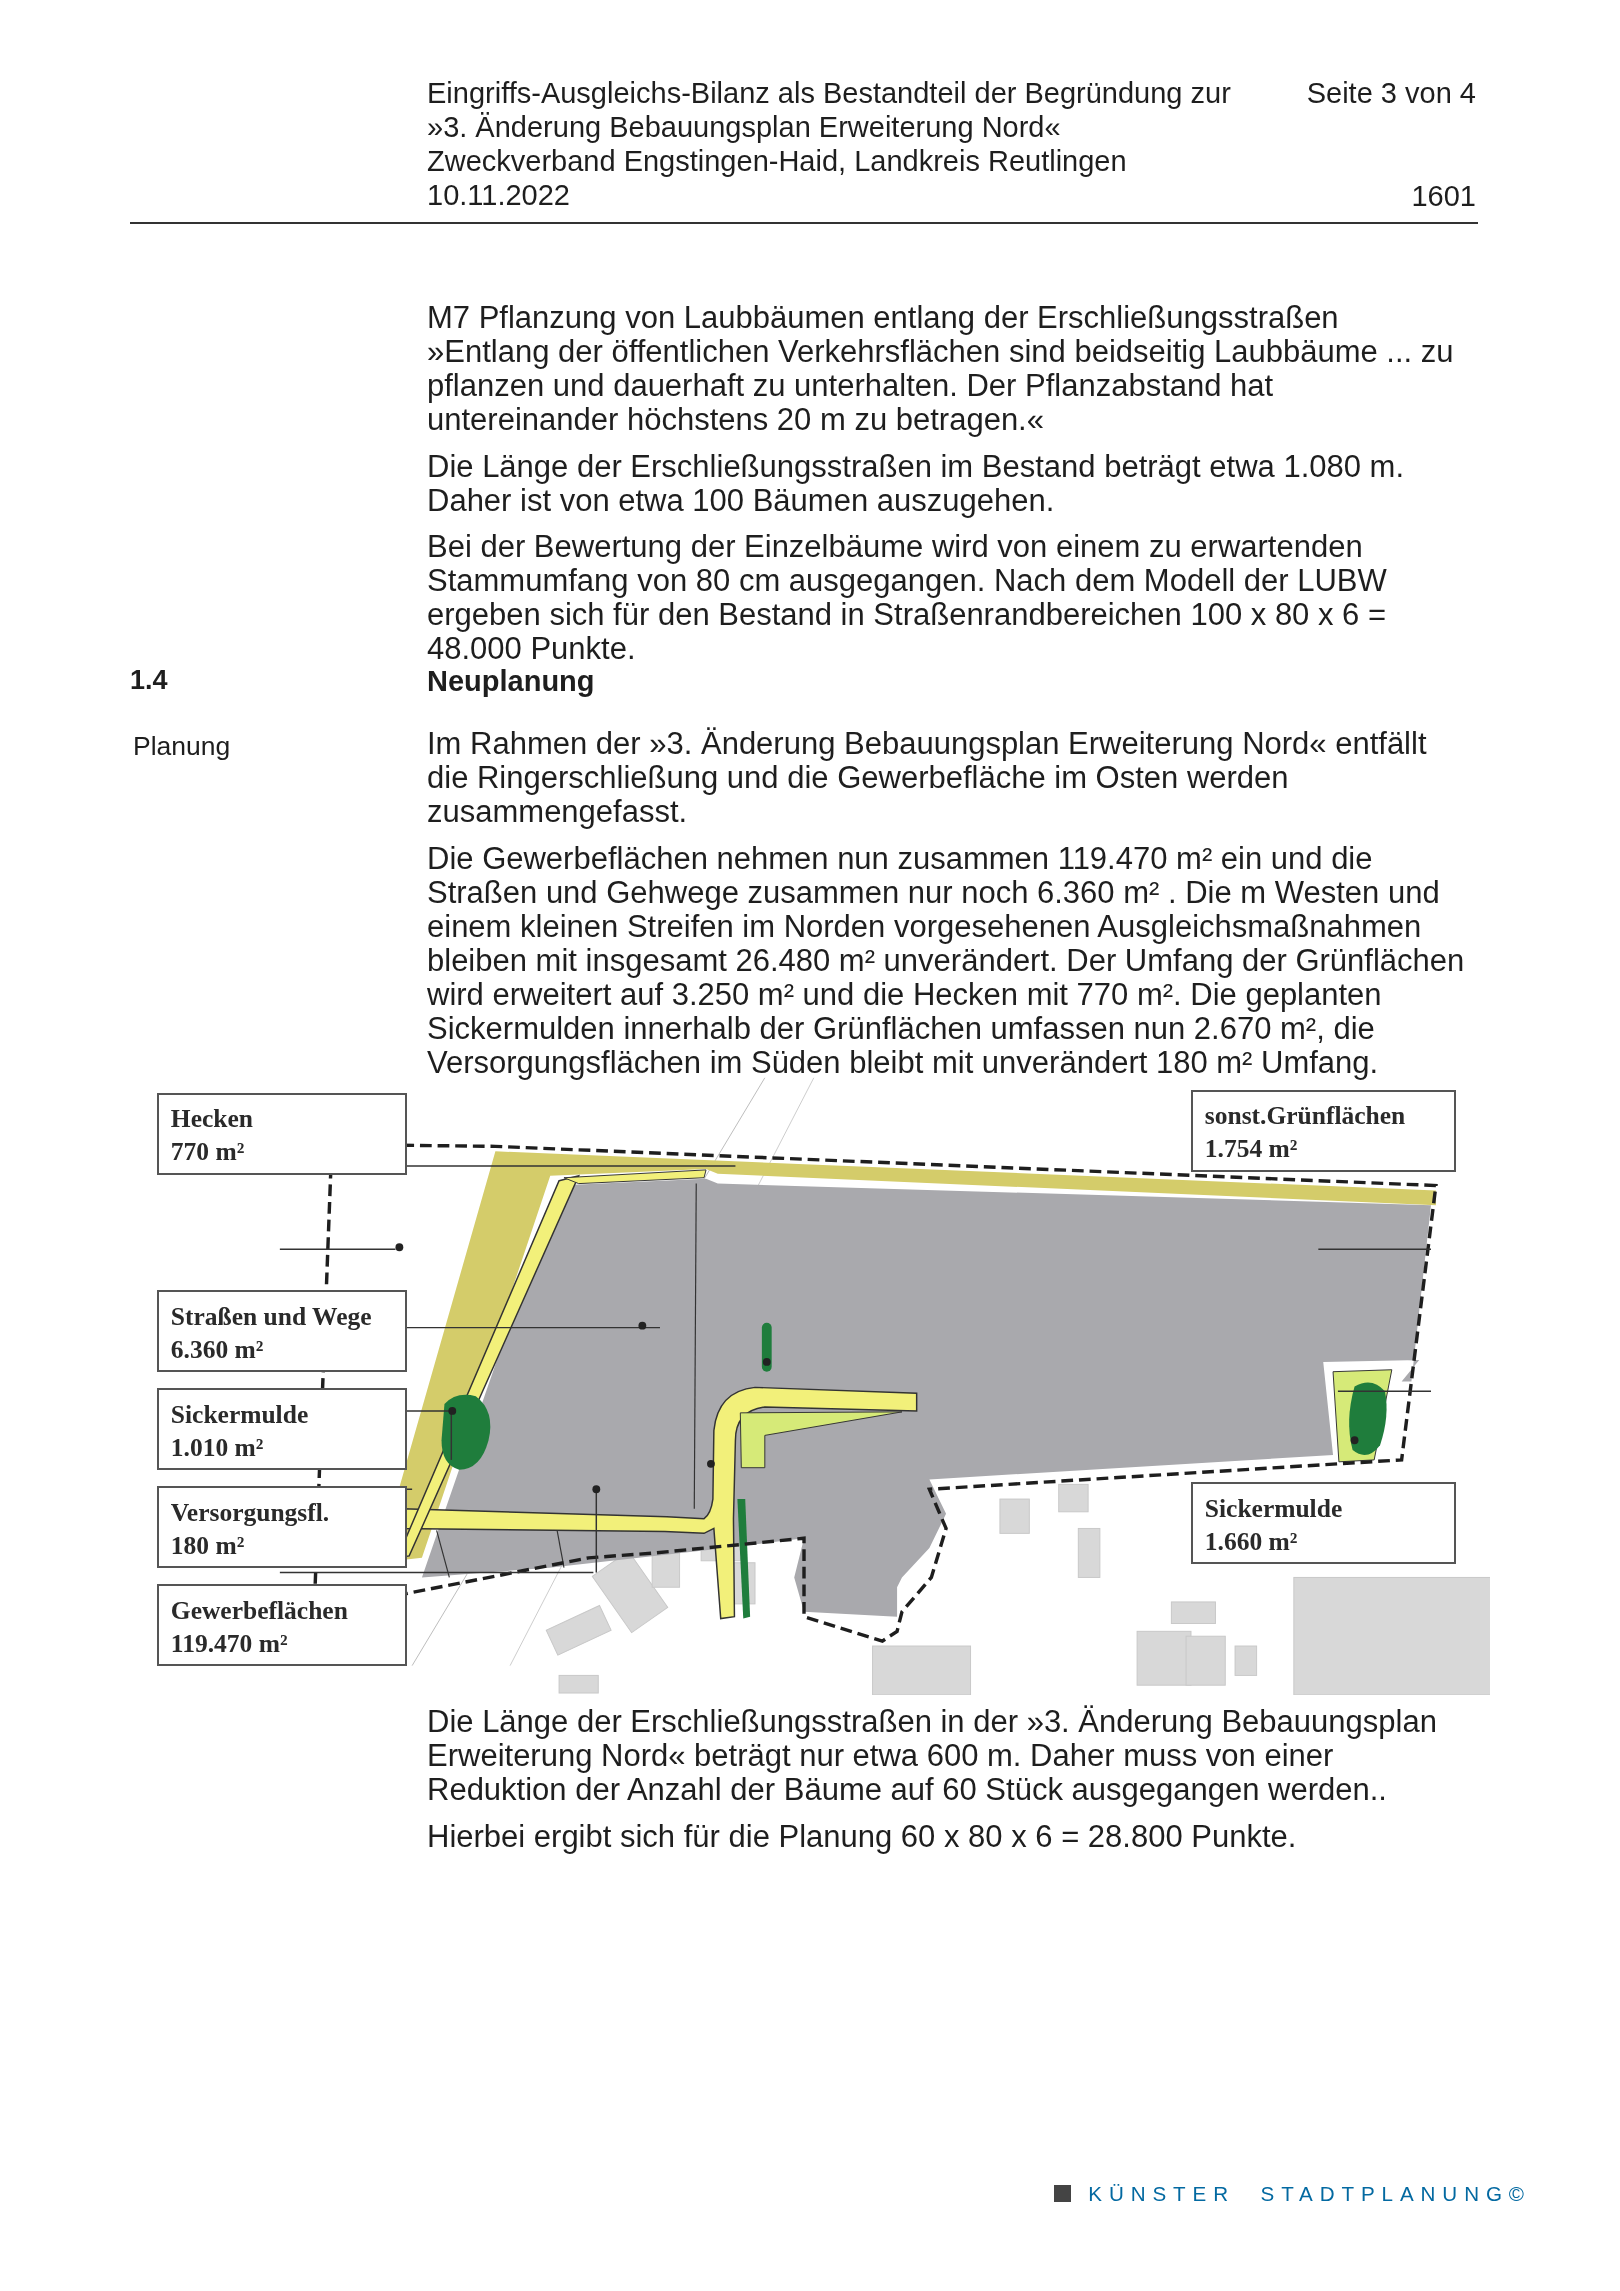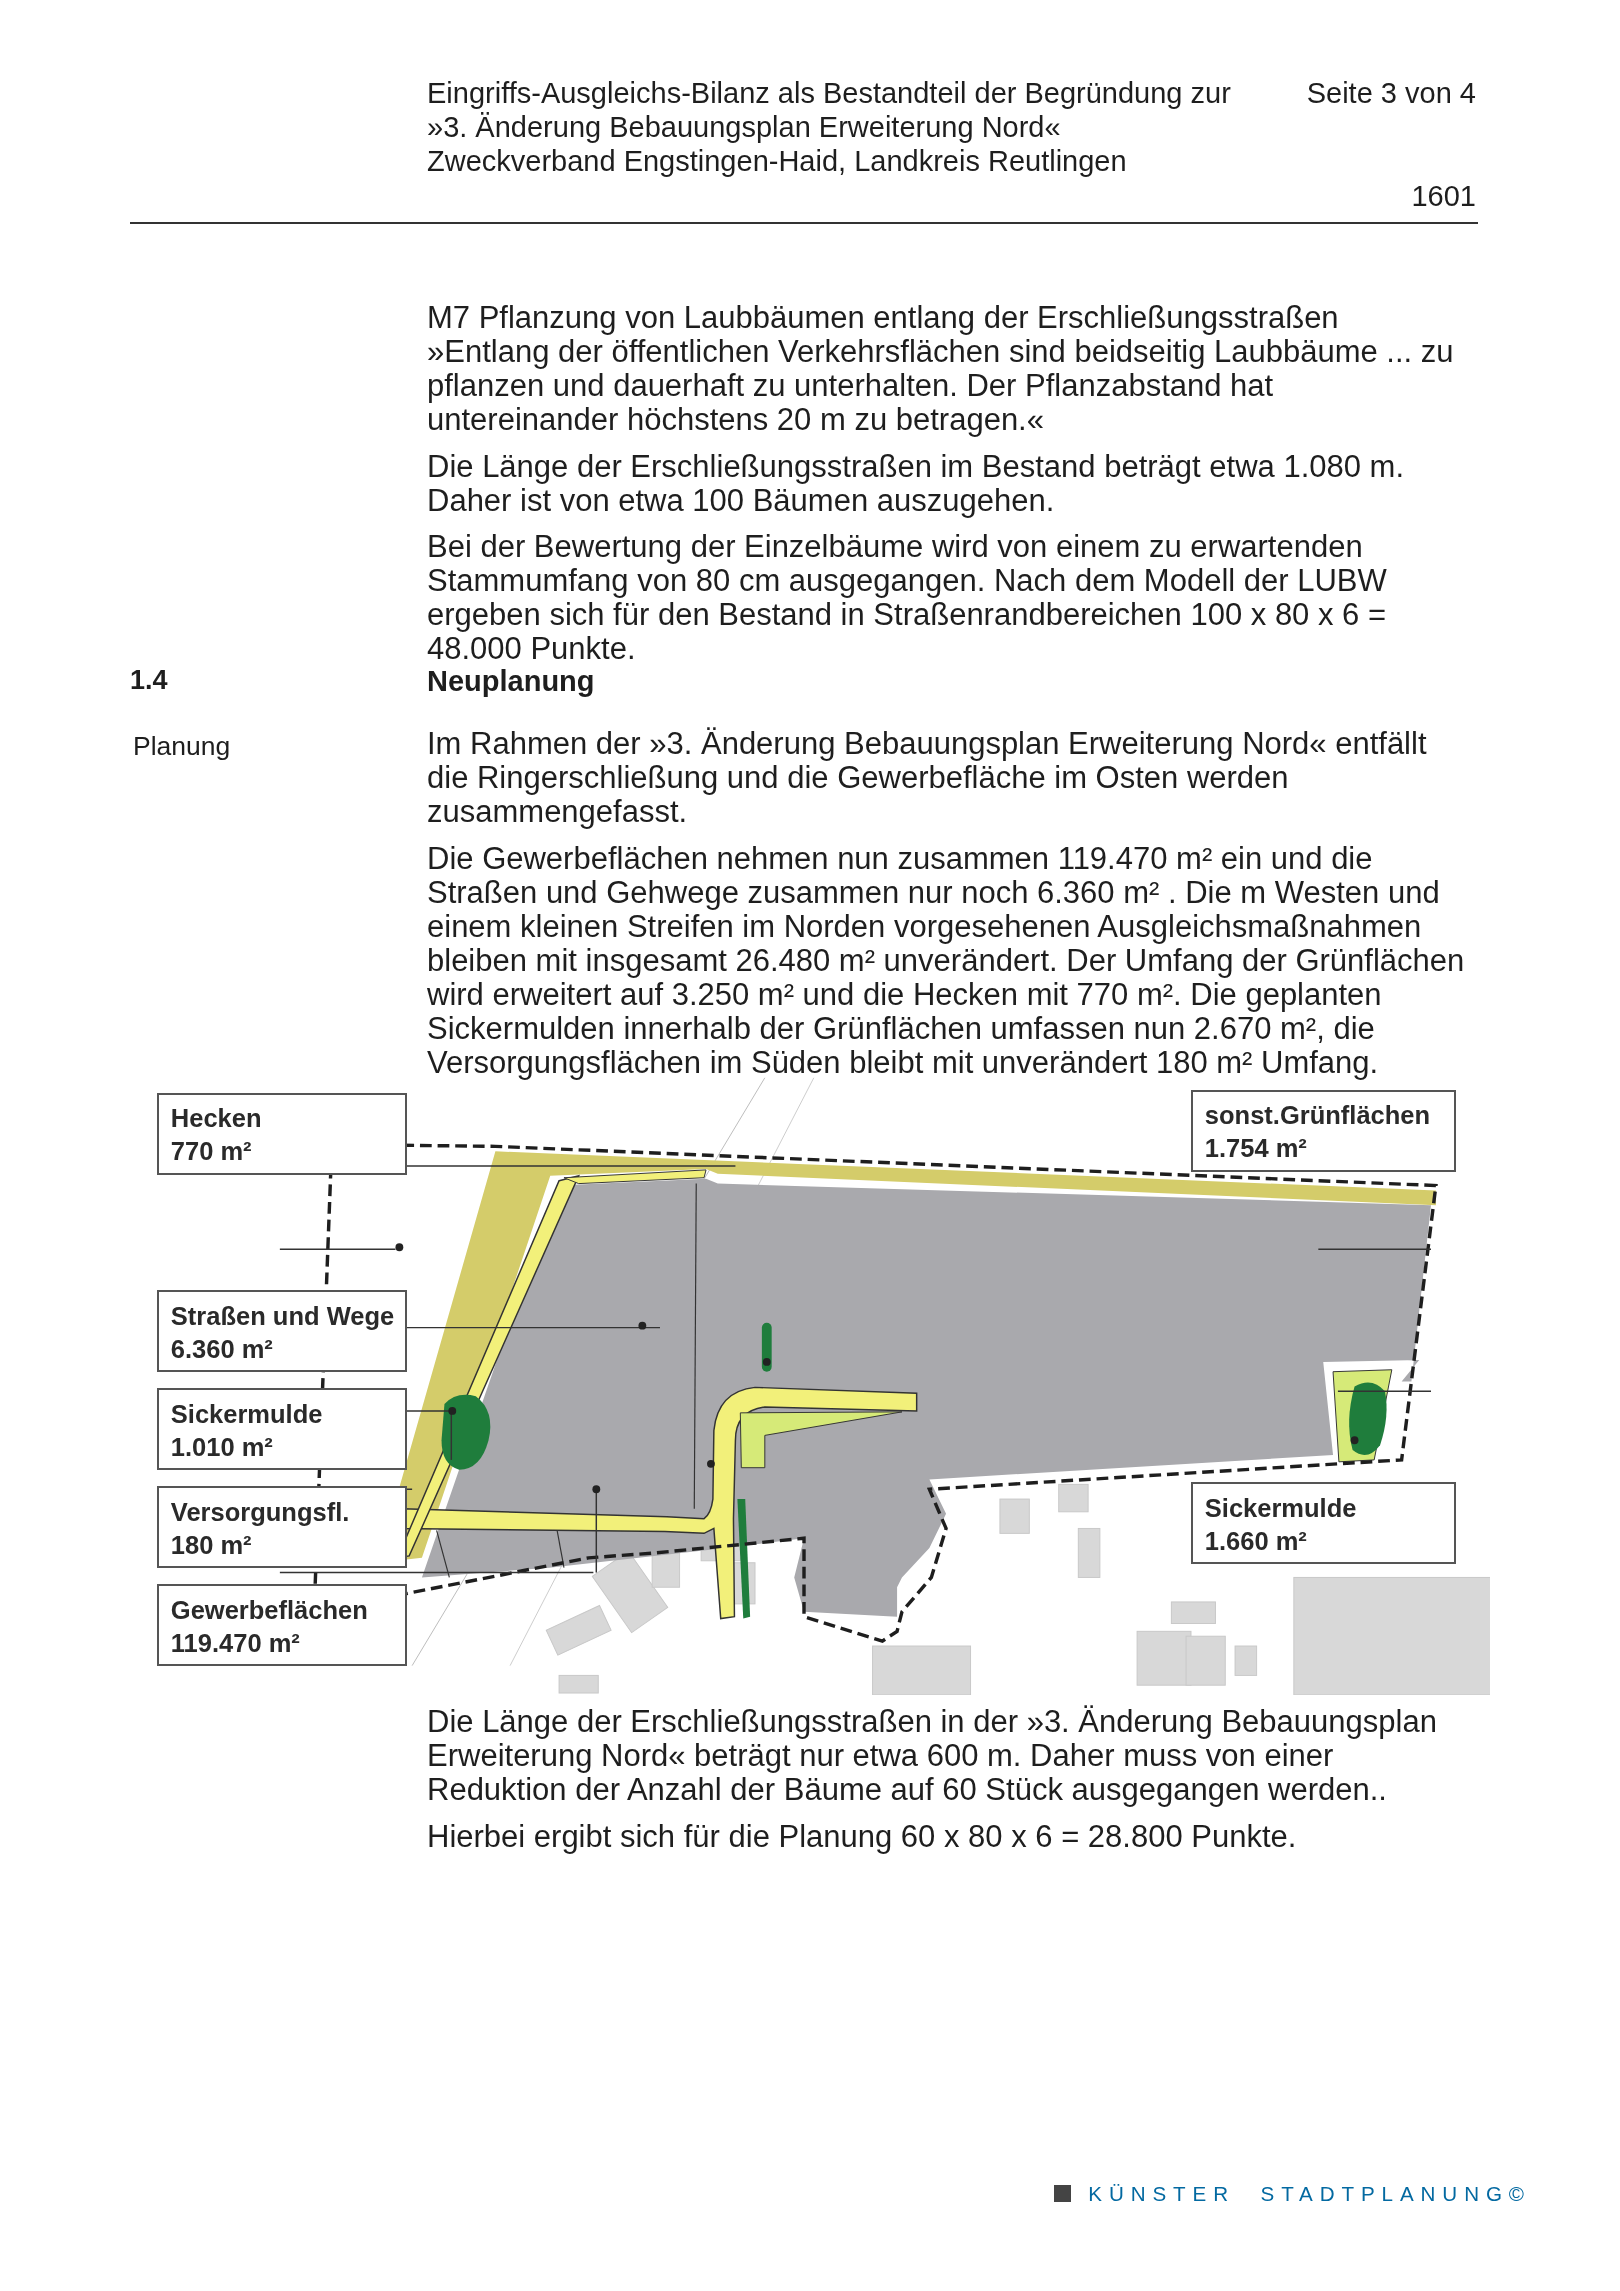--- a/index.html
+++ b/index.html
@@ -12,33 +12,34 @@
   .hdr-num { position: absolute; right: 0; top: 103px; }
   .rule { left: 130px; top: 222px; width: 1348px; height: 2px; background: #333; }
   .body-text { left: 427px; width: 1044px; font-size: 31px; line-height: 34px; }
   .body-text p { margin: 0 0 12.7px 0; }
   .sec-num { left: 130px; top: 665px; font-size: 27px; font-weight: bold; }
   .sec-title { left: 427px; top: 665px; font-size: 29px; font-weight: bold; }
   .side-label { left: 133px; top: 731px; font-size: 26.5px; }
   .map-wrap { left: 118px; top: 1068px; width: 1372px; height: 627px; }
   .lbl { position: absolute; background: #fff; border: 2px solid #555; box-sizing: border-box;
          font-weight: bold; font-size: 25.5px; line-height: 33px; padding: 7.8px 11.8px; color: #2a2a2a;
-         font-family: Liberation Sans, sans-serif; }
+         font-family: Liberation Serif, serif; }
   .lbl span { display: block; white-space: nowrap; }
   .footer { left: 1054px; top: 2182px; font-size: 20.6px; letter-spacing: 6.9px; color: #0369a1; white-space: nowrap; }
   .footer .sq { display: inline-block; width: 16.7px; height: 16.7px; background: #444; vertical-align: -1px; margin-right: 17.6px; }
   .footer .gap { display: inline-block; width: 25.5px; }
 </style>
 </head>
 <body>
 
 <div class="abs hdr">
   <span class="hdr-line">Eingriffs-Ausgleichs-Bilanz als Bestandteil der Begründung zur</span>
   <span class="hdr-line">»3. Änderung Bebauungsplan Erweiterung Nord«</span>
   <span class="hdr-line">Zweckverband Engstingen-Haid, Landkreis Reutlingen</span>
+  <span class="hdr-line">10.11.2022</span>
   <span class="hdr-page">Seite 3 von 4</span>
   <span class="hdr-num">1601</span>
 </div>
 <div class="abs rule"></div>
 
 <div class="abs body-text" style="top:301px;">
   <p>
     <span style="display:block">M7 Pflanzung von Laubbäumen entlang der Erschließungsstraßen</span>
     <span>»Entlang der öffentlichen Verkehrsflächen sind beidseitig Laubbäume ... zu pflanzen und dauerhaft zu unterhalten. Der Pflanzabstand hat untereinander höchstens 20 m zu betragen.«</span>
   </p>

